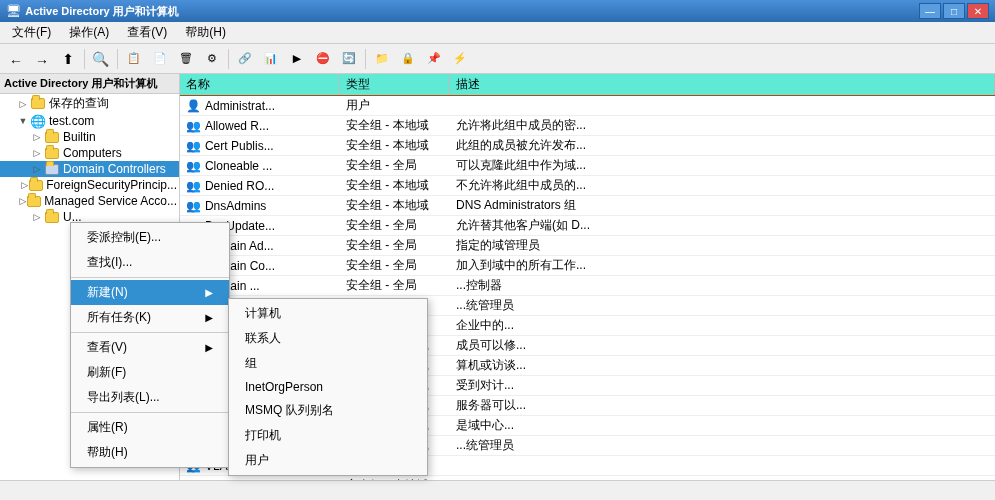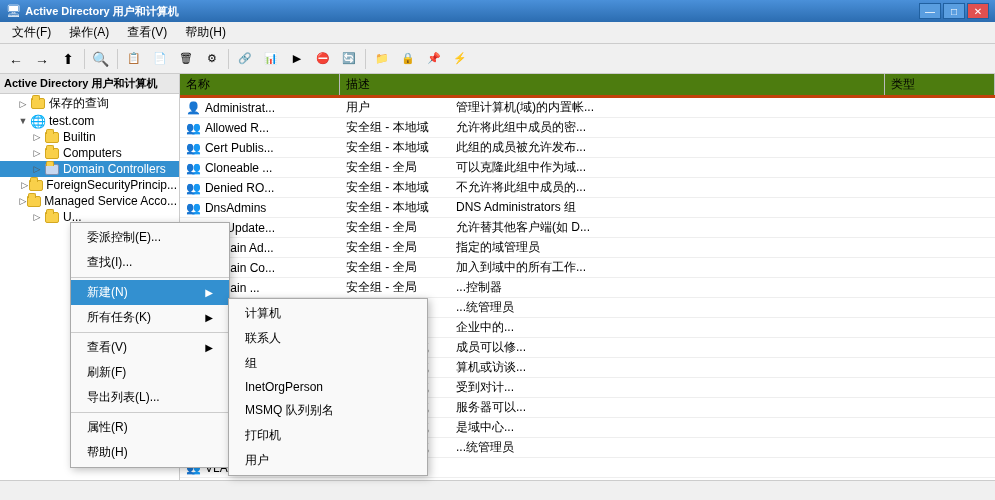--- a/index.html
+++ b/index.html
@@ -160,22 +160,22 @@
     
     .right-panel {
       flex: 1;
       background: white;
       overflow-y: auto;
       display: flex;
       flex-direction: column;
     }
     .list-header {
       display: flex;
-      background: #4d7c0f;
-      border-bottom: 3px solid #c2410c;
+      background: #5eead4;
+      border-bottom: 1px solid #c2410c;
       position: sticky;
       top: 0;
     }
     .list-col-header {
       padding: 2px 6px;
       font-size: 12px;
       font-weight: normal;
       border-right: 1px solid #bbb;
       cursor: pointer;
       white-space: nowrap;
@@ -392,32 +392,31 @@
       <div class="tree-folder-icon">
           <div class="folder-icon-img"></div>
         </div>
       <span class="tree-label">U...</span>
     </div>
   </div>
 
   <div class="right-panel">
     <div class="list-header">
       <div class="list-col-header col-name">名称</div>
+      <div class="list-col-header col-type">类型</div>
       <div class="list-col-header col-desc">描述</div>
-      <div class="list-col-header col-type">类型</div>
     </div>
 
     <div id="list-rows">
     <div class="list-row">
       <div class="list-cell col-name-cell" style="display:flex;align-items:center;">
         <span style="font-size:12px;margin-right:4px;">👤</span>
         <span>Administrat...</span>
       </div>
       <div class="list-cell col-type-cell">用户</div>
-      <div class="list-cell col-desc-cell">管理计算机(域)的内置帐...</div>
     </div>
         <div class="list-row">
       <div class="list-cell col-name-cell" style="display:flex;align-items:center;">
         <span style="font-size:12px;margin-right:4px;">👥</span>
         <span>Allowed R...</span>
       </div>
       <div class="list-cell col-type-cell">安全组 - 本地域</div>
       <div class="list-cell col-desc-cell">允许将此组中成员的密...</div>
     </div>
         <div class="list-row">

